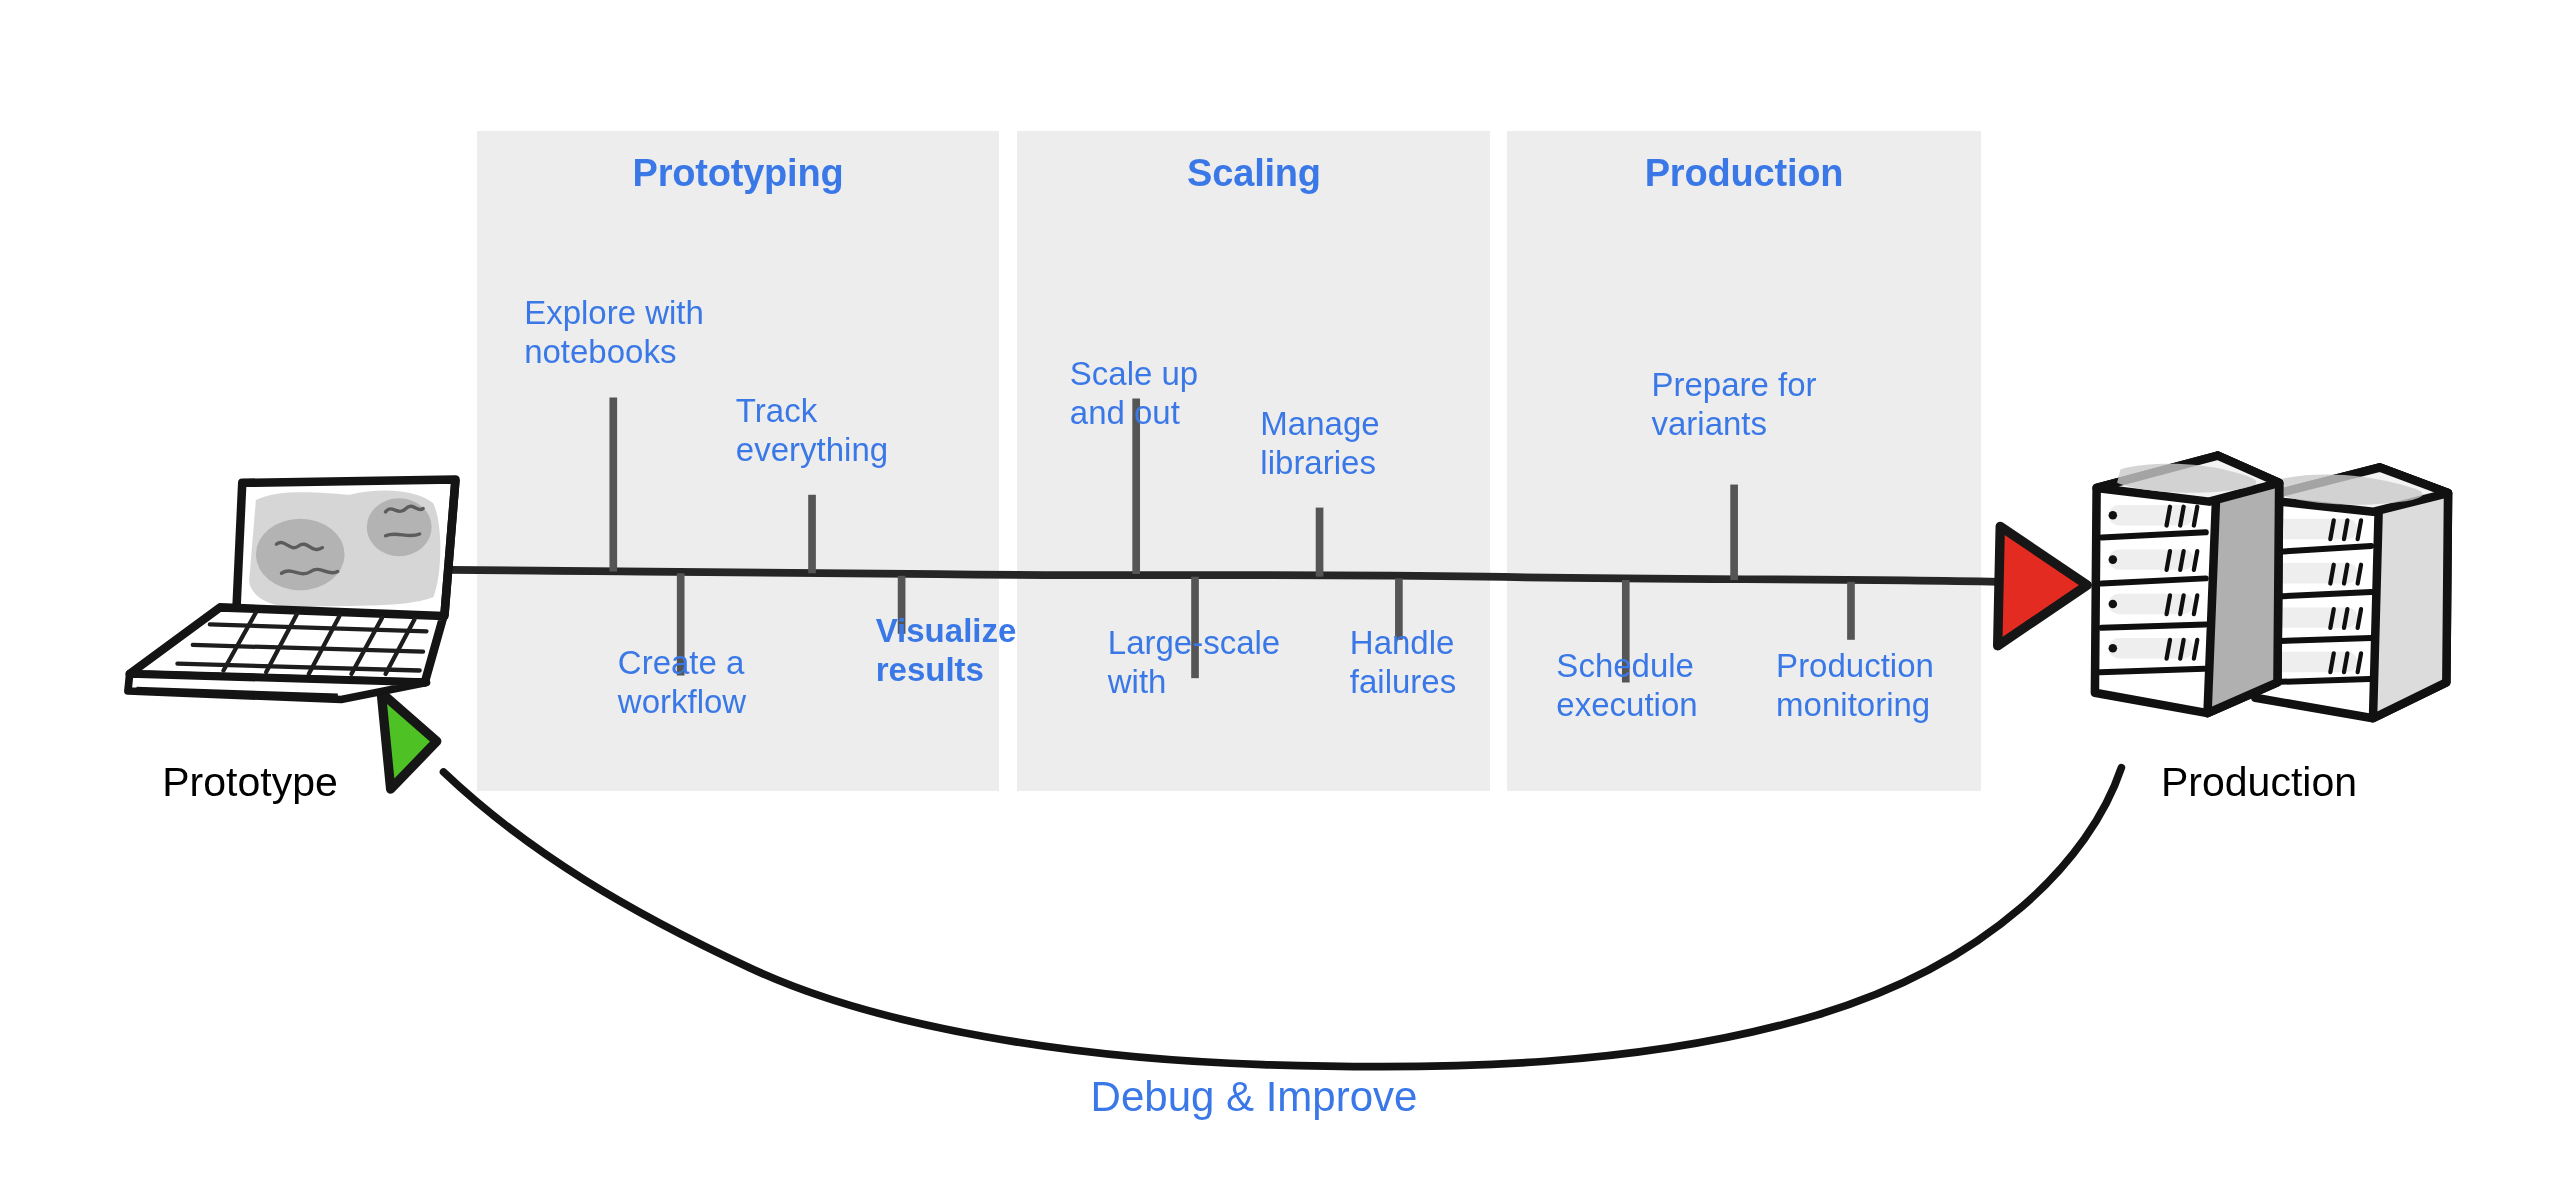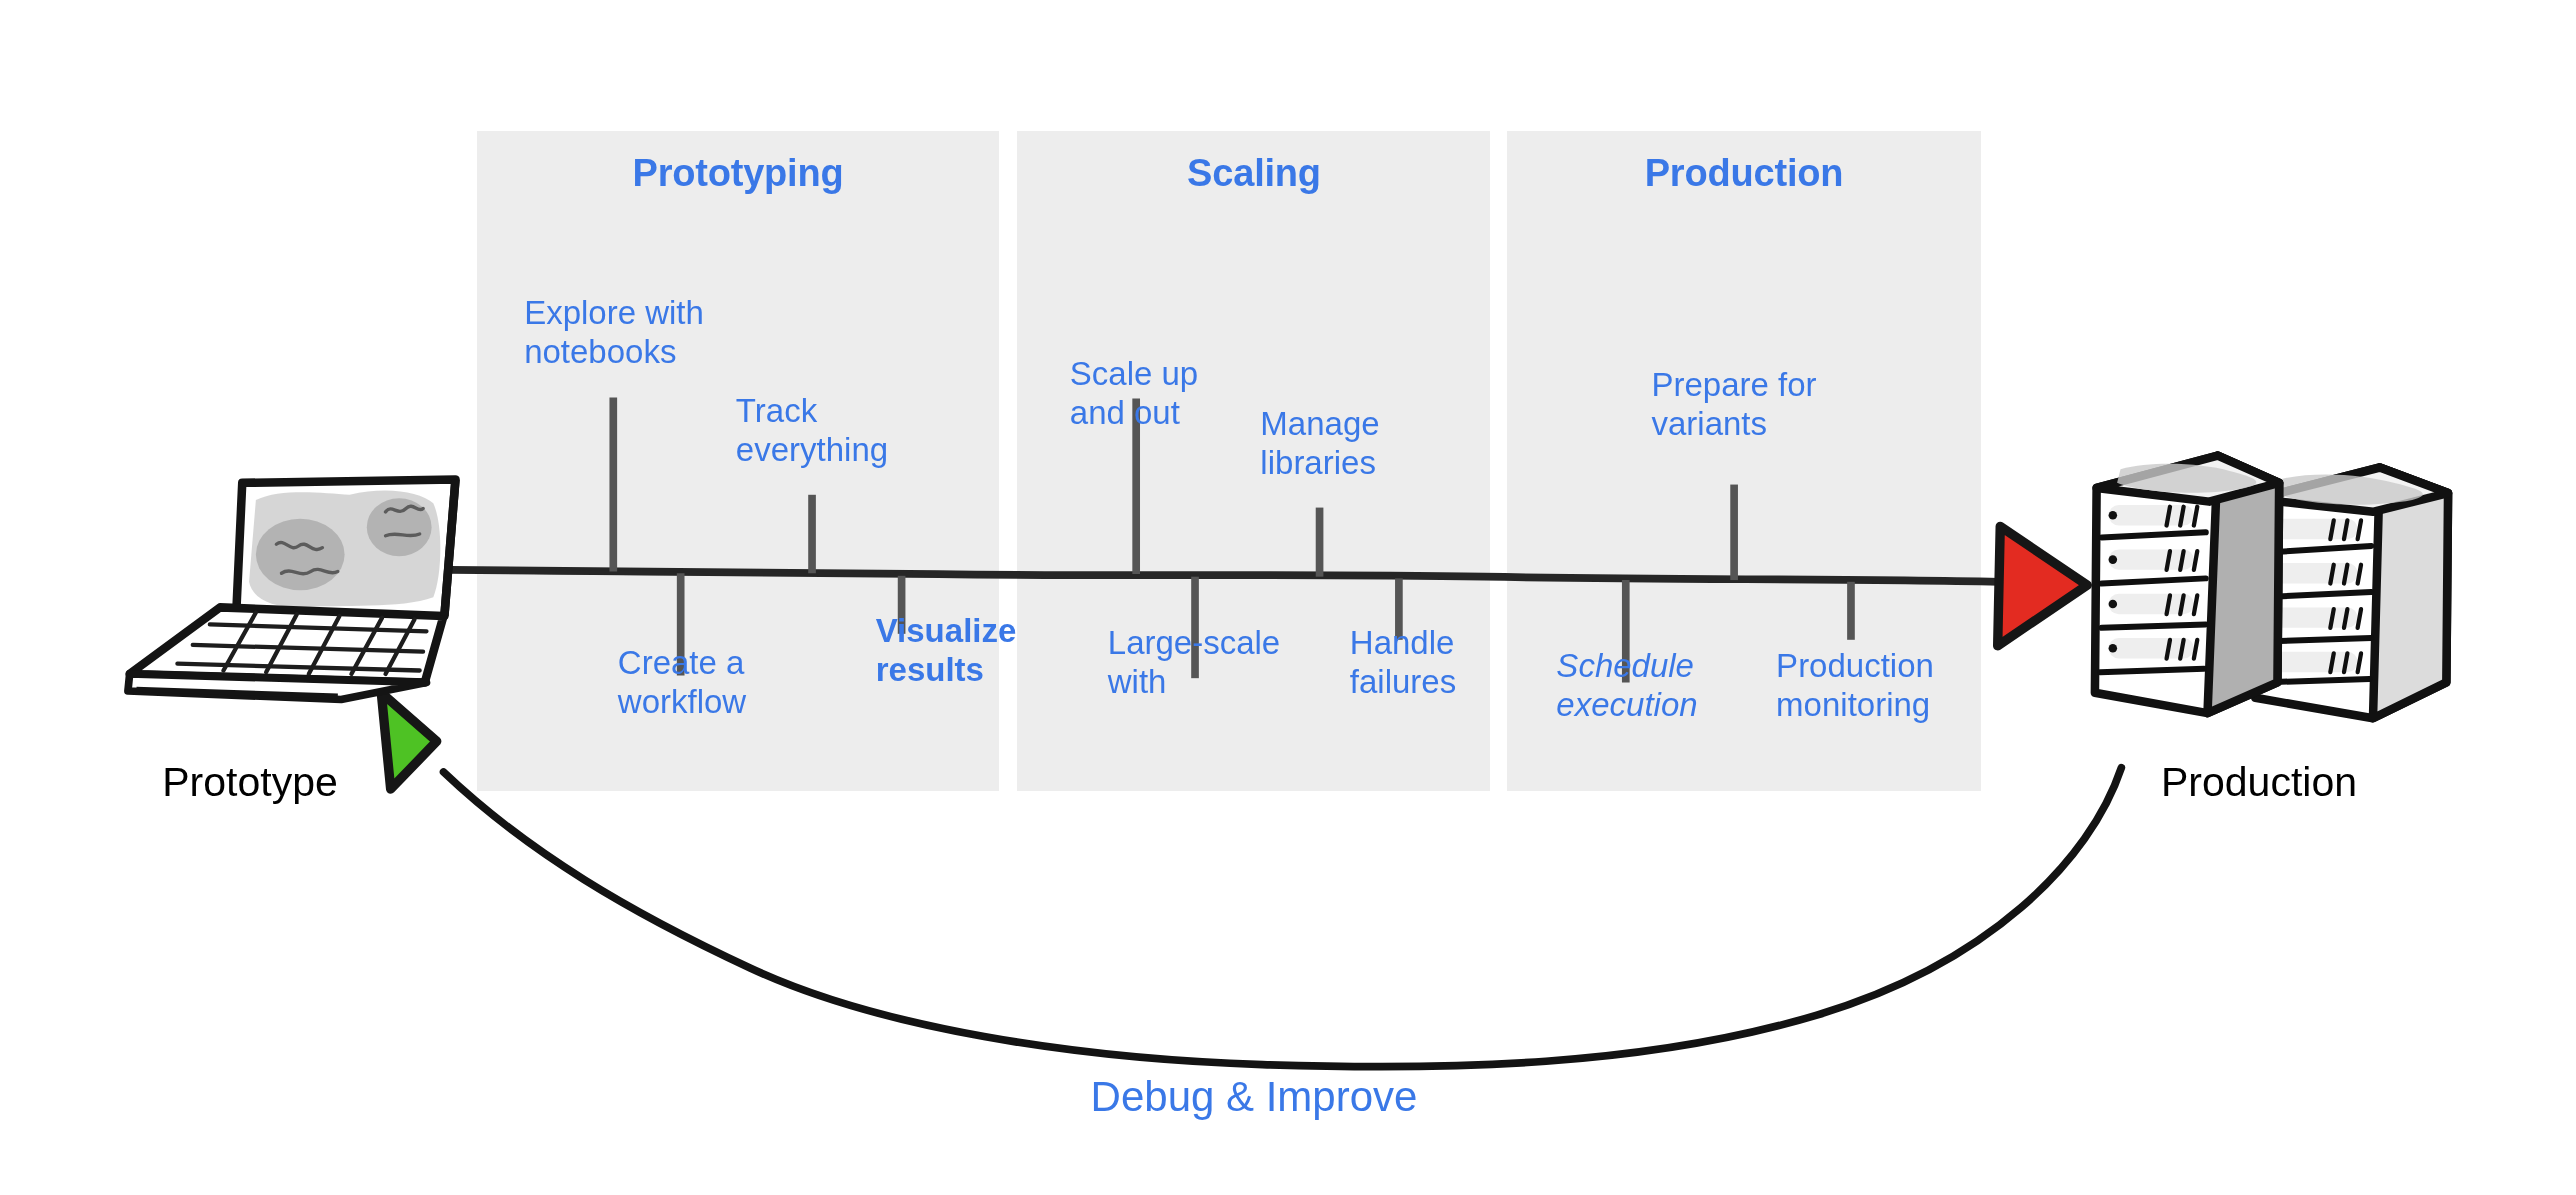--- a/index.html
+++ b/index.html
@@ -246,21 +246,21 @@
 
   <div class="milestone-label" style="left:1134px; top:307px;margin-top:48px;">Scale up
 and out</div>
   <div class="milestone-label" style="left:1194px; top:624px;">Large-scale
 with</div>
   <div class="milestone-label" style="left:1320px; top:405px;">Manage
 libraries</div>
   <div class="milestone-label" style="left:1403px; top:624px;">Handle
 failures</div>
 
-  <div class="milestone-label" style="left:1627px; top:647px;font-style:italic;">Schedule
+  <div class="milestone-label" style="left:1627px; top:647px;">Schedule
 execution</div>
   <div class="milestone-label" style="left:1734px; top:366px;">Prepare for
 variants</div>
   <div class="milestone-label" style="left:1855px; top:647px;">Production
 monitoring</div>
 
   <div class="endpoint-label" style="left:250px; top:759px;">Prototype</div>
   <div class="endpoint-label" style="left:2259px; top:759px;">Production</div>
 
   <div class="feedback-label" style="left:1254px; top:1073px;">Debug &amp; Improve</div>

